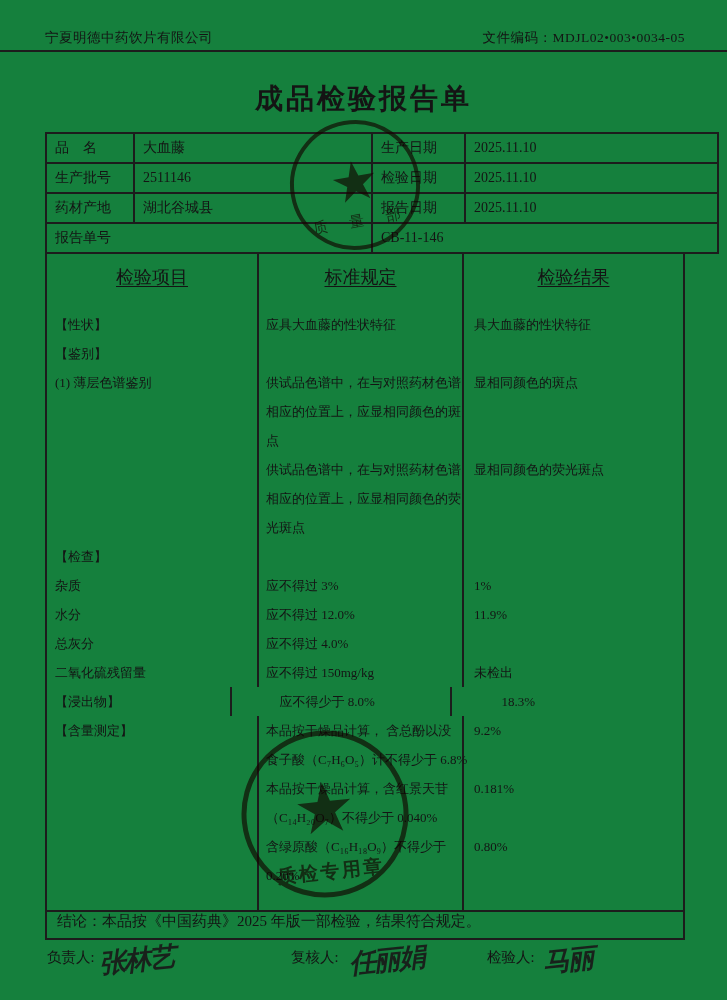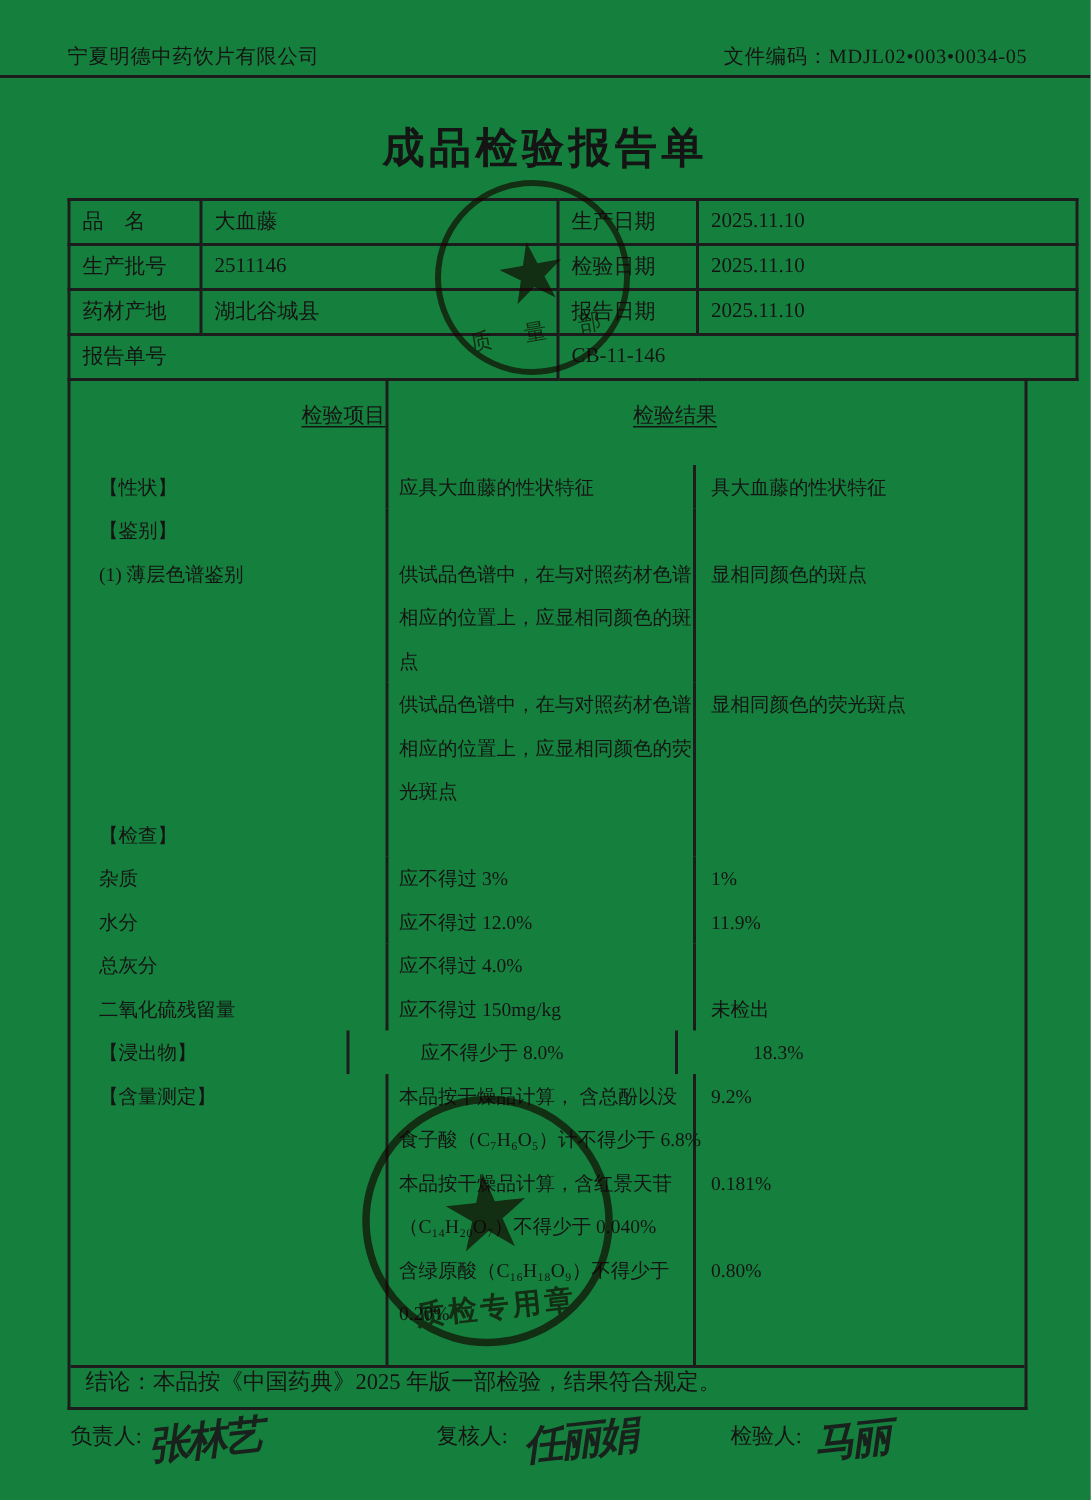--- a/index.html
+++ b/index.html
@@ -16,24 +16,24 @@
     font-family:"Liberation Sans", sans-serif;font-weight:bold;font-size:28px;letter-spacing:3px;}
   
   .doc{position:absolute;top:132px;left:45px;width:640px;}
   table.info{border-collapse:collapse;width:640px;table-layout:fixed;}
   table.info td{border:2px solid #1c1c1c;font-size:14px;padding:0 0 0 8px;height:28px;}
   td.c1{width:78px;margin-left:13px;} td.c2{width:228px;} td.c3{width:83px;} td.c4{width:243px;}
   
   .grid{border:2px solid #1c1c1c;border-top:none;width:640px;box-sizing:border-box;}
   .grow{display:flex;align-items:stretch;}
   .gc{box-sizing:border-box;font-size:13px;line-height:29px;}
-  .gc.i{width:212px;border-right:2px solid #1c1c1c;padding-left:19px;}
+  .gc.i{width:212px;border-right:2px solid #1c1c1c;padding-left:8px;}
   .gc.s{width:205px;border-right:2px solid #1c1c1c;padding-left:7px;}
   .gc.r{width:219px;padding-left:10px;}
-  .ghead .gc{text-align:right;padding:9px 0 0 0;height:56px;font-size:14px;}
+  .ghead .gc{text-align:center;padding:9px 0 0 0;height:56px;font-size:18px;}
   .ghead span{text-decoration:underline;text-underline-offset:3px;}
   .ln{white-space:nowrap;}
   .h29{min-height:29px;} .h28{min-height:28px;gap:40px;} .h87{min-height:87px;}
   .h58{min-height:58px;} .h57{min-height:57px;} .h78{min-height:78px;}
   .concl{border-top:2px solid #1c1c1c;height:28px;display:flex;
     padding-left:10px;font-size:15px;box-sizing:border-box;}
   
   .sigrow{position:relative;height:62px;font-size:14.5px;}
   .siglabel{position:absolute;top:8px;}
   .sig{position:absolute;top:2px;font-family:"DejaVu Sans", sans-serif;font-weight:bold;
@@ -83,20 +83,21 @@
       <tr>
         <td colspan="2">报告单号</td>
         <td colspan="2">CB-11-146</td>
       </tr>
     </tbody>
       </table>
 
     <div class="grid">
       <div class="grow ghead">
         <div class="gc i"><span>检验项目</span></div>
+        <div class="gc s"><span>标准规定</span></div>
         <div class="gc r"><span>检验结果</span></div>
       </div>
 
       <div class="grow h29">
         <div class="gc i">【性状】</div>
         <div class="gc s">应具大血藤的性状特征</div>
         <div class="gc r">具大血藤的性状特征</div>
       </div>
 
       <div class="grow h29">

